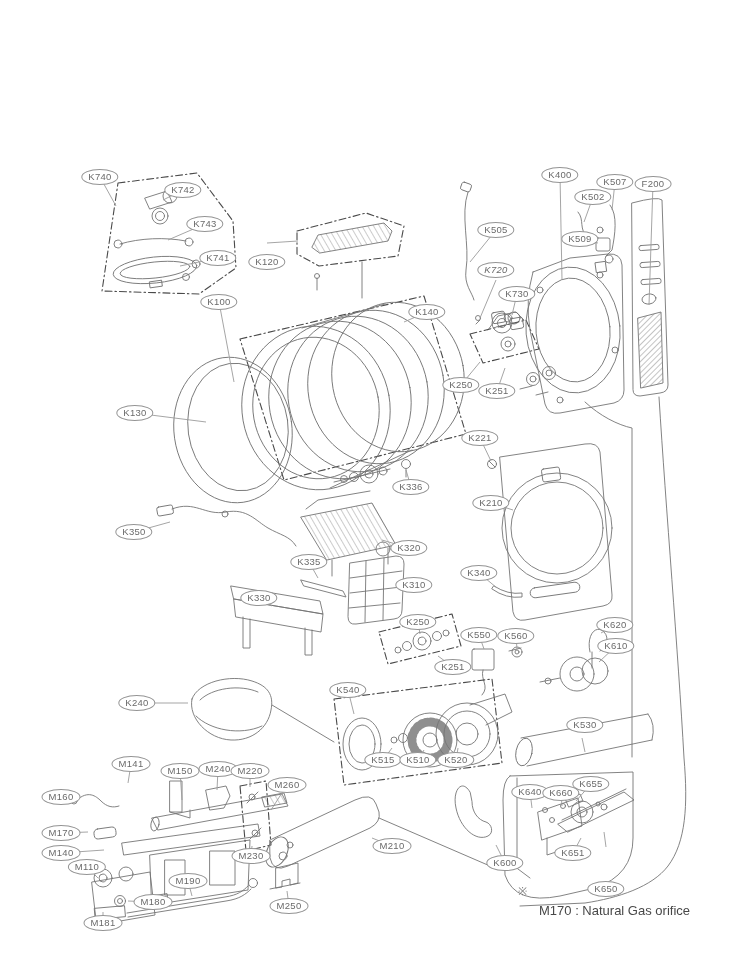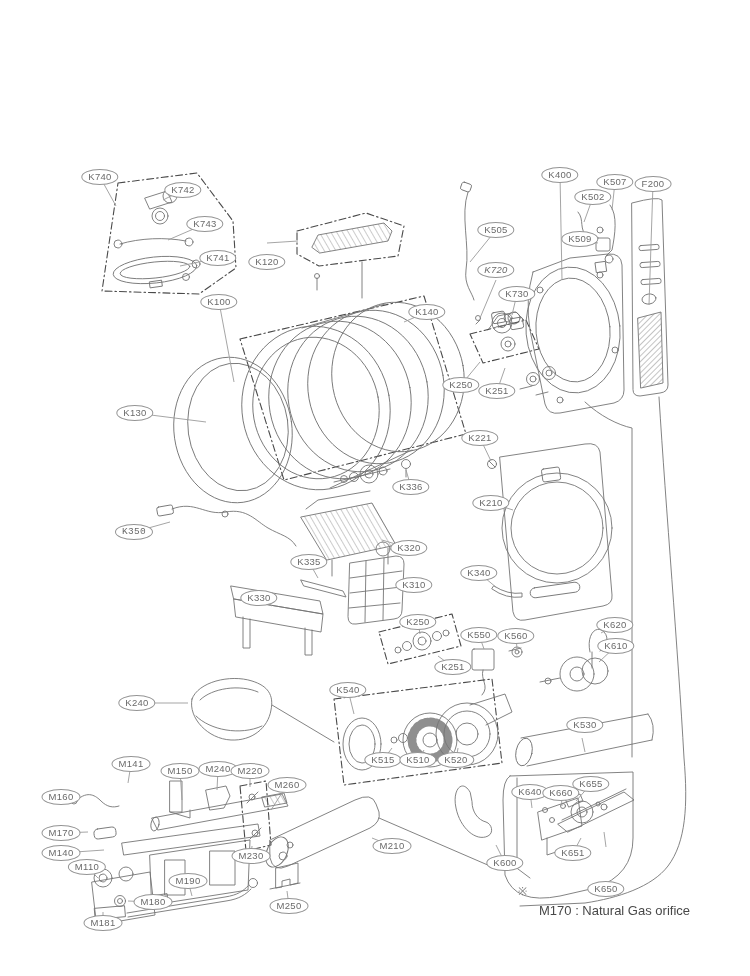--- a/index.html
+++ b/index.html
@@ -377,21 +377,21 @@
 <div id="callout-layer">
       <div class="callout" style="left: 100px; top: 177px;">K740</div>
       <div class="callout" style="left: 183px; top: 190px;">K742</div>
       <div class="callout" style="left: 205px; top: 224px;">K743</div>
       <div class="callout" style="left: 218px; top: 258px;">K741</div>
       <div class="callout" style="left: 267px; top: 243px; margin-top: 19px;">K120</div>
       <div class="callout" style="left: 219px; top: 302px;">K100</div>
       <div class="callout" style="left: 427px; top: 312px;">K140</div>
       <div class="callout" style="left: 135px; top: 413px;">K130</div>
       <div class="callout" style="left: 411px; top: 487px;">K336</div>
-      <div class="callout" style="left: 134px; top: 532px; font-family: Liberation Mono, monospace;">K350</div>
+      <div class="callout" style="left: 134px; top: 532px;">K350</div>
       <div class="callout" style="left: 409px; top: 548px;">K320</div>
       <div class="callout" style="left: 309px; top: 562px;">K335</div>
       <div class="callout" style="left: 414px; top: 585px;">K310</div>
       <div class="callout" style="left: 259px; top: 598px;">K330</div>
       <div class="callout" style="left: 418px; top: 622px;">K250</div>
       <div class="callout" style="left: 453px; top: 667px;">K251</div>
       <div class="callout" style="left: 137px; top: 703px;">K240</div>
       <div class="callout" style="left: 348px; top: 690px;">K540</div>
       <div class="callout" style="left: 383px; top: 760px;">K515</div>
       <div class="callout" style="left: 418px; top: 760px;">K510</div>

